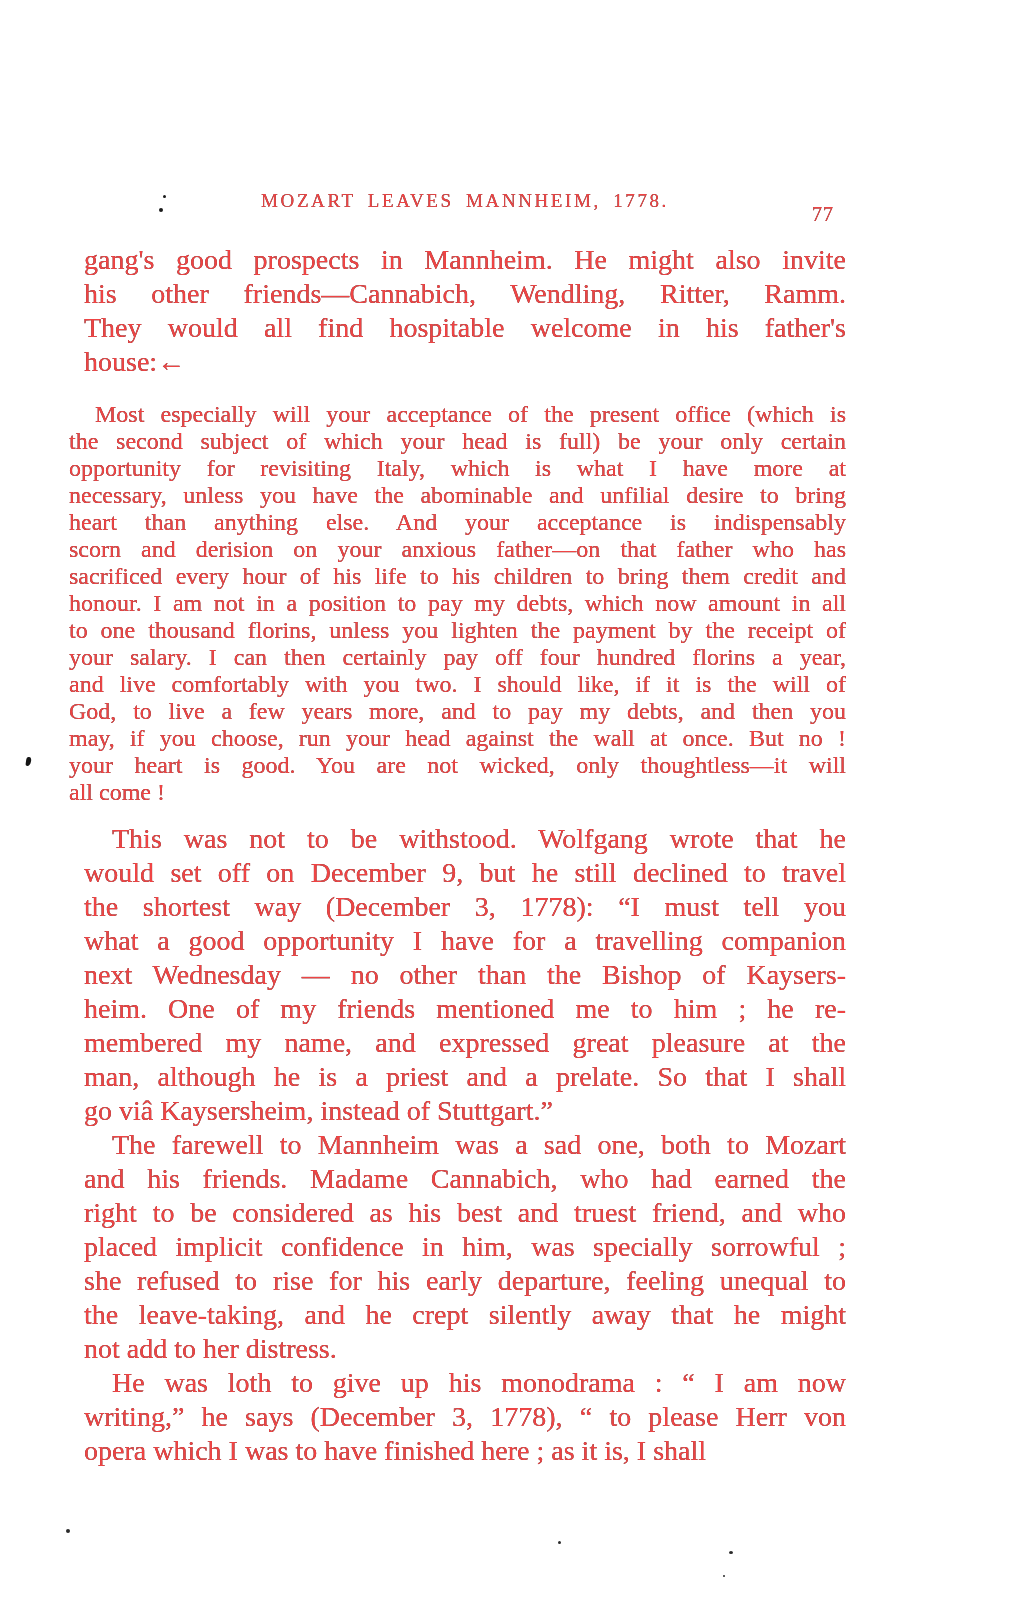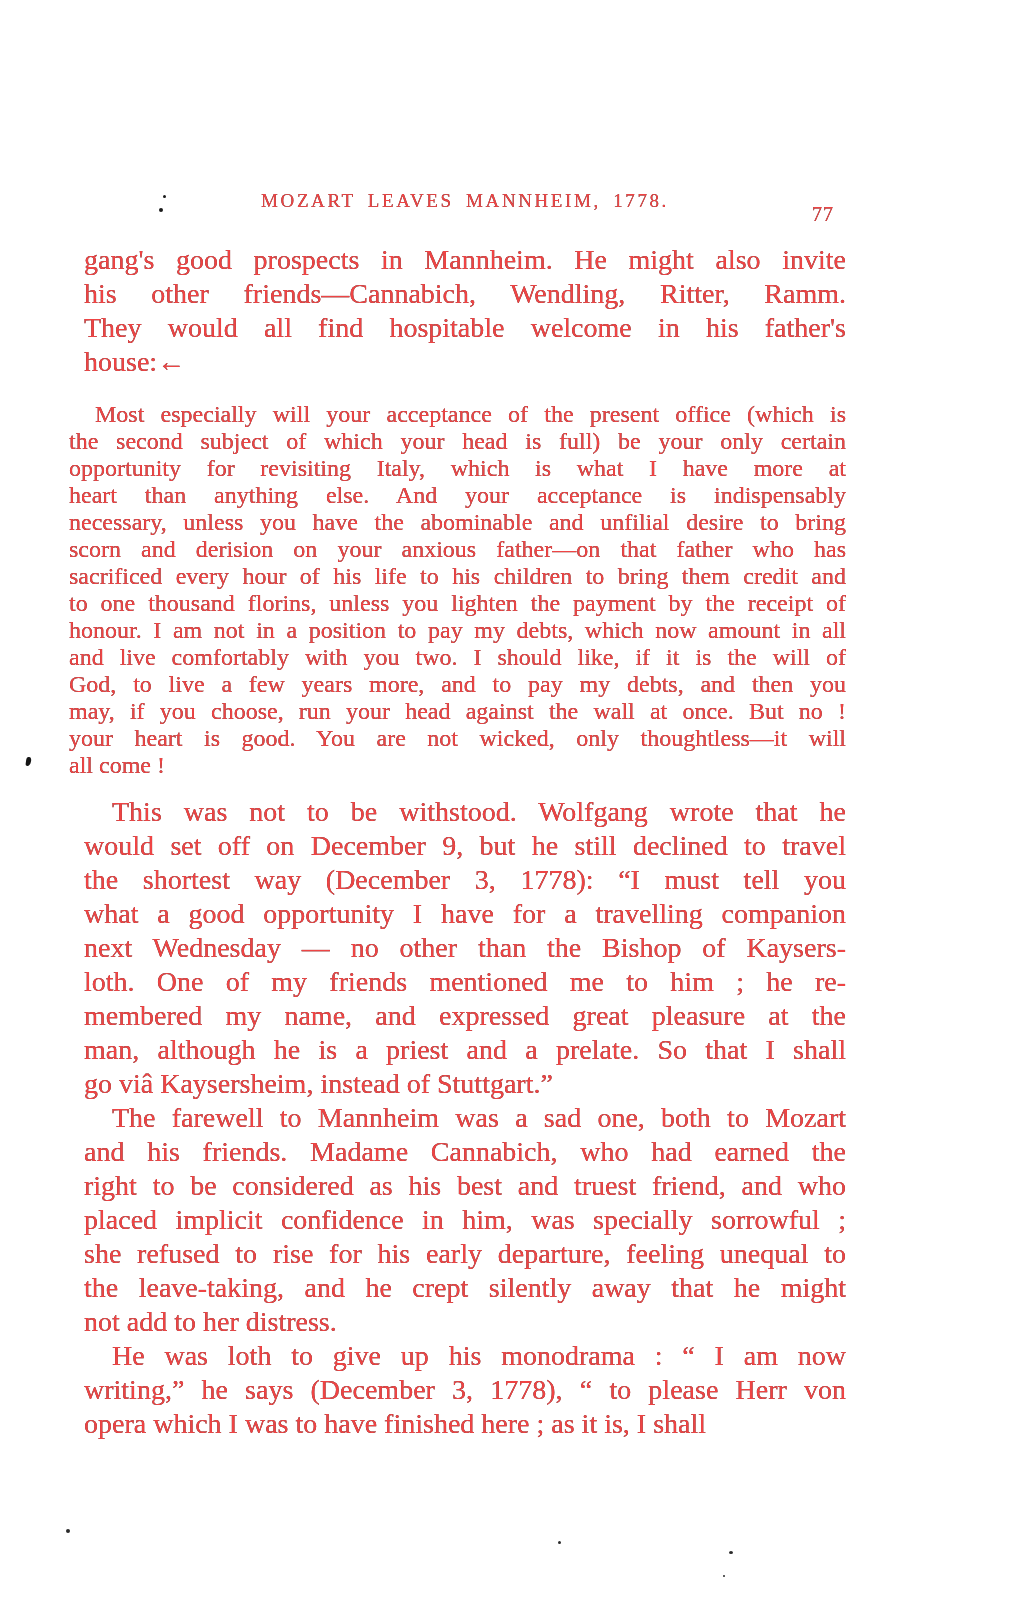--- a/index.html
+++ b/index.html
@@ -82,40 +82,41 @@
         <div class="line">gang's good prospects in Mannheim.  He might also invite</div>
         <div class="line">his other friends—Cannabich, Wendling, Ritter, Ramm.</div>
         <div class="line">They would all find hospitable welcome in his father's</div>
         <div class="line last">house:←</div>
       </div>
 
     <div class="letter-quote ink">
         <div class="line">Most especially will your acceptance of the present office (which is</div>
         <div class="line">the second subject of which your head is full) be your only certain</div>
         <div class="line">opportunity for revisiting Italy, which is what I have more at</div>
+        <div class="line">necessary, unless you have the abominable and unfilial desire to bring</div>
         <div class="line">heart than anything else.  And your acceptance is indispensably</div>
-        <div class="line">necessary, unless you have the abominable and unfilial desire to bring</div>
         <div class="line">scorn and derision on your anxious father—on that father who has</div>
         <div class="line">sacrificed every hour of his life to his children to bring them credit and</div>
+        <div class="line">honour.  I am not in a position to pay my debts, which now amount in all</div>
         <div class="line">to one thousand florins, unless you lighten the payment by the receipt of</div>
-        <div class="line">honour.  I am not in a position to pay my debts, which now amount in all</div>
+        <div class="line">your salary.  I can then certainly pay off four hundred florins a year,</div>
         <div class="line">and live comfortably with you two.  I should like, if it is the will of</div>
         <div class="line">God, to live a few years more, and to pay my debts, and then you</div>
         <div class="line">may, if you choose, run your head against the wall at once.  But no !</div>
         <div class="line">your heart is good.  You are not wicked, only thoughtless—it will</div>
         <div class="line last">all come !</div>
       </div>
 
     <div class="para indent ink">
         <div class="line">This was not to be withstood.  Wolfgang wrote that he</div>
         <div class="line">would set off on December 9, but he still declined to travel</div>
         <div class="line">the shortest way (December 3, 1778): “I must tell you</div>
         <div class="line">what a good opportunity I have for a travelling companion</div>
         <div class="line">next Wednesday — no other than the Bishop of Kaysers-</div>
-        <div class="line">loth.  One of my friends mentioned me to him ; he re-</div>
+        <div class="line">heim.  One of my friends mentioned me to him ; he re-</div>
         <div class="line">membered my name, and expressed great pleasure at the</div>
         <div class="line">man, although he is a priest and a prelate.  So that I shall</div>
         <div class="line last">go viâ Kaysersheim, instead of Stuttgart.”</div>
       </div>
 
     <div class="para indent ink">
         <div class="line">The farewell to Mannheim was a sad one, both to Mozart</div>
         <div class="line">and his friends.  Madame Cannabich, who had earned the</div>
         <div class="line">right to be considered as his best and truest friend, and who</div>
         <div class="line">placed implicit confidence in him, was specially sorrowful ;</div>

